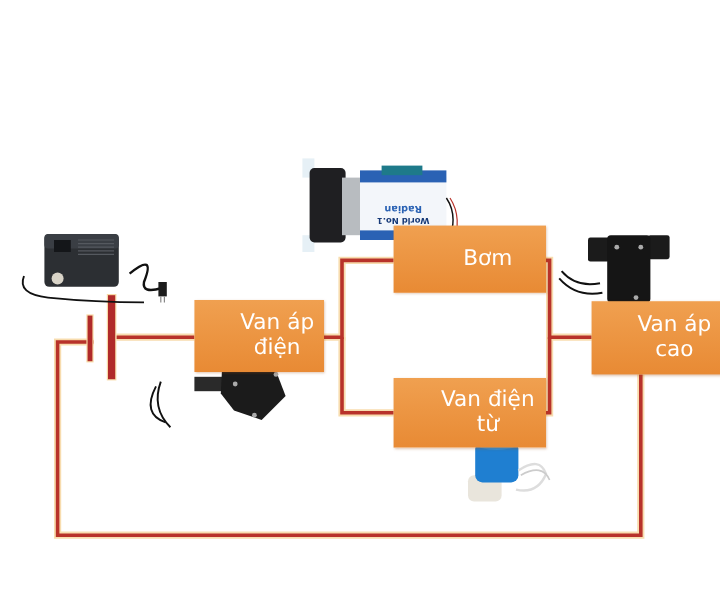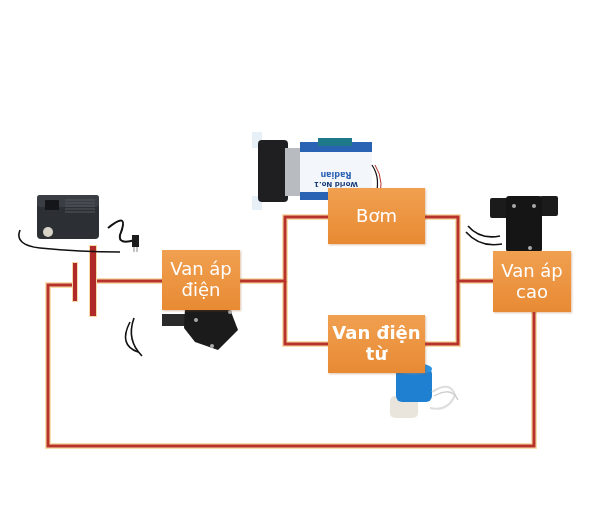--- a/index.html
+++ b/index.html
@@ -3,21 +3,21 @@
   <meta charset="utf-8">
   <style>
     html, body { margin: 0; padding: 0; background: #ffffff; }
     body { width: 600px; height: 512px; position: relative; overflow: hidden;
            font-family: "DejaVu Sans", sans-serif; }
     #stage { position: absolute; left: 0; top: 0; width: 600px; height: 512px; }
     .box { position: absolute; background: linear-gradient(180deg, #f0a050 0%, #e88a34 100%);
            box-shadow: 1px 1px 2px rgba(160,80,20,0.35);
            color: #ffffff; display: flex; flex-direction: column; align-items: center;
            justify-content: center; text-align: center; line-height: 1.15;
-           font-size: 18px; font-family: "DejaVu Sans", sans-serif; }
+           font-size: 18px; font-family: "DejaVu Sans", sans-serif; padding-left: 30px; }
     .box span { display: block; }
     svg { position: absolute; left: 0; top: 0; }
   </style>
 </head>
 <body>
 
 <div id="stage">
   <svg width="600" height="512" viewBox="0 0 600 512">
     <defs>
       <filter id="glow" x="-10%" y="-10%" width="120%" height="120%">
@@ -117,21 +117,21 @@
 
   <div class="box" style="left: 162px; top: 250px; width: 78px; height: 60px; color: rgb(255, 255, 255);">
     <span>Van áp</span>
     <span>điện</span>
   </div>
 
   <div class="box" style="left: 328px; top: 188px; width: 97px; height: 56px; color: rgb(255, 255, 255);">
     <span>Bơm</span>
   </div>
 
-  <div class="box" style="left: 328px; top: 315px; width: 97px; height: 58px; color: rgb(255, 255, 255); font-weight: bold;">
+  <div class="box" style="left: 328px; top: 315px; width: 97px; height: 58px; color: rgb(255, 255, 255);">
     <span>Van điện</span>
     <span>từ</span>
   </div>
 
   <div class="box" style="left: 493px; top: 251px; width: 78px; height: 61px; color: rgb(255, 255, 255);">
     <span>Van áp</span>
     <span>cao</span>
   </div>
 </div>
 

